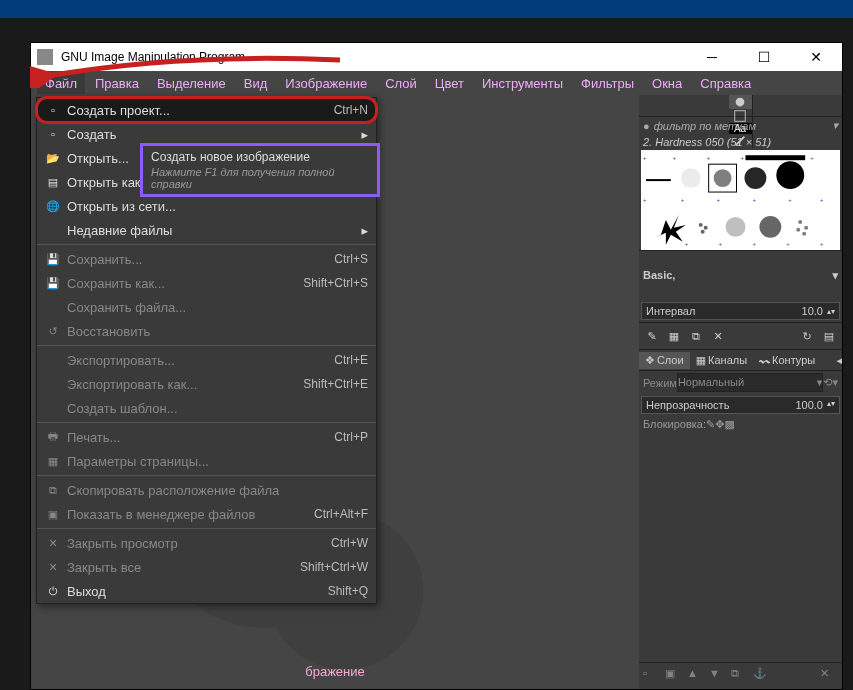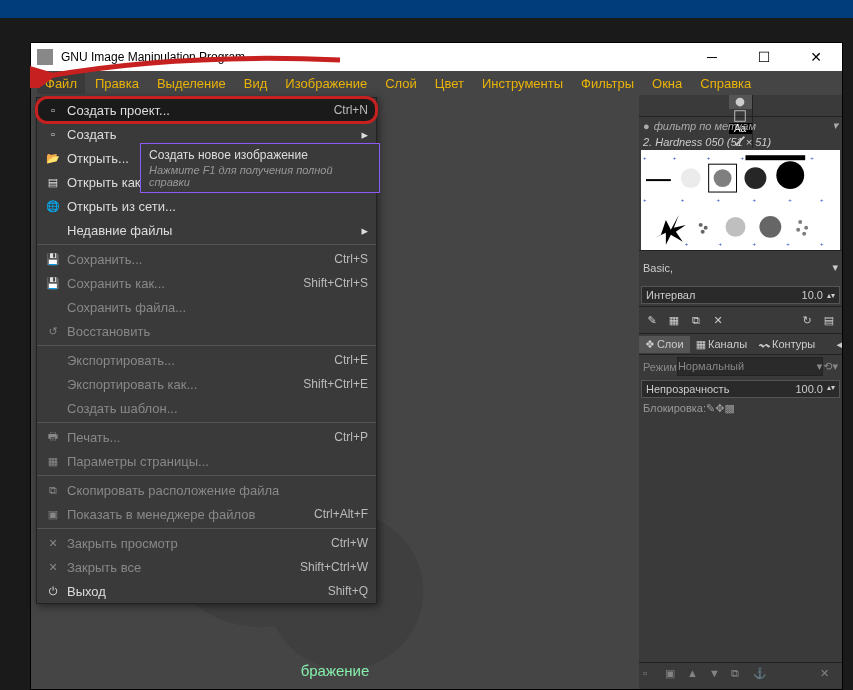--- a/index.html
+++ b/index.html
@@ -3,39 +3,39 @@
 <meta charset="utf-8">
 <style>
 * { margin: 0; padding: 0; box-sizing: border-box; font-family: "Segoe UI", Tahoma, sans-serif; }
 body { background: #1a1a1a; width: 853px; height: 690px; position: relative; overflow: hidden; }
 .window { position: absolute; left: 30px; top: 42px; right: 10px; bottom: 0; background: #454545; border: 1px solid #000; }
 .titlebar { height: 28px; background: #fff; display: flex; align-items: center; padding: 0 6px; }
 .titlebar .app-icon { width: 16px; height: 16px; margin-right: 8px; background: #888; }
 .titlebar .title { flex: 1; font-size: 12px; color: #000; }
 .titlebar .win-btns { display: flex; gap: 12px; }
 .titlebar .win-btn { width: 40px; height: 28px; display: flex; align-items: center; justify-content: center; font-size: 14px; color: #000; cursor: pointer; }
-.menubar { height: 24px; background: #454545; display: flex; align-items: center; padding: 0 6px; font-size: 13px; color: #eab308; gap: 2px; }
+.menubar { height: 24px; background: #454545; display: flex; align-items: center; padding: 0 6px; font-size: 13px; color: #f0abfc; gap: 2px; }
 .menubar .menu-item { padding: 3px 8px; cursor: pointer; }
 .menubar .menu-item.active { background: #3a3a3a; }
 .workspace { position: absolute; top: 52px; left: 0; right: 0; bottom: 0; display: flex; }
 .canvas-area { flex: 1; background: #454545; position: relative; display:flex; align-items:flex-end; justify-content:center; }
-.canvas-hint { color: #86efac; font-size: 15px; margin-bottom: 10px;}
+.canvas-hint { color: #f9a8d4; font-size: 13px; margin-bottom: 10px;}
 .right-dock { width: 203px; background: #3a3a3a; display: flex; flex-direction: column; font-size: 11px; color: #ccc; }
 .dock-tabs { display: flex; height: 22px; align-items: center; border-bottom: 1px solid #222; flex-direction: column; }
 .dock-tab { width: 24px; height: 22px; display: flex; align-items: center; justify-content: center; border-right: 1px solid #222; }
 .dock-tab.active { background: #555; }
 .dock-tab.aa { background:#000; color:#fff; font-size:10px; font-family:serif;}
 .dock-tab svg { width:14px; height:14px; }
 .dock-tabs .spacer { flex:1; }
 .dock-tabs .arrow { width:16px; text-align:center; }
 .filter-row { padding: 2px 4px; font-style: italic; color: #aaa; display:flex; align-items:center; gap:4px;}
 .brush-label { padding: 2px 4px; font-style: italic; color: #ccc; }
 .brush-grid { background: #fff; height: 100px; margin: 0 2px; position: relative; }
 .brush-grid svg { width:100%; height:100%; }
-.basic-row { display:flex; align-items:flex-end; padding:10px 4px; border-top:1px solid #222;}
+.basic-row { display:flex; align-items:flex-start; padding:18px 4px; border-top:1px solid #222;font-weight:bold;}
 .basic-row .label{flex:1;}
 .interval-row { display:flex; align-items:center; padding:2px 4px; background:#2a2a2a; border:1px solid #555; margin:2px;}
 .interval-row .label{flex:1;}
 .icon-strip { display:flex; gap:4px; padding:4px; border-top:1px solid #222;}
 .icon-strip .ico { width:18px; height:18px; display:flex; align-items:center; justify-content:center; color:#ccc;}
 .layer-tabs { display:flex; align-items:center; height:22px; font-size:11px; border-top:1px solid #222; border-bottom:1px solid #222;}
 .layer-tabs .ltab{ padding:2px 6px; display:flex; align-items:center; gap:2px;}
 .layer-tabs .ltab.active{background:#555;}
 .mode-row{display:flex; align-items:center; padding:2px 4px; color:#888;}
 .mode-row .sel{flex:1; background:#2a2a2a; padding:2px 0; border:1px solid #222; display:flex; justify-content:space-between;}
@@ -51,21 +51,21 @@
 .dropdown .mi { display:flex; align-items:center; height:24px; padding:0 8px 0 6px; cursor:pointer;}
 .dropdown .mi.disabled{color:#888;}
 .dropdown .mi .mi-icon{width:20px; display:flex; align-items:center; justify-content:center; font-size:11px;}
 .dropdown .mi .mi-label{flex:1; padding-left:4px;}
 .dropdown .mi .mi-shortcut{color:#bbb; font-size:12px;}
 .dropdown .mi .mi-arrow{width:12px; text-align:right;}
 .dropdown .sep{height:1px; background:#555; margin:2px 0;}
 .dropdown .mi.highlighted{ background:#1a1a1a; outline:3px solid #c62020; outline-offset:-1px; border-radius:10px;}
 
 
-.tooltip{position:absolute; left:140px; top:143px; width:240px; background:#3a3a3a; border:1px solid #8b5cf6; padding:4px 8px; z-index:60; font-size:12px; color:#ddd;}
+.tooltip{position:absolute; left:140px; top:143px; width:240px; background:#3a3a3a; border:3px solid #8b5cf6; padding:4px 8px; z-index:60; font-size:12px; color:#ddd;}
 .tooltip .tt-title{font-size:12px; margin-bottom:2px;}
 .tooltip .tt-hint{font-style:italic; color:#999; font-size:11px;}
 
 
 .red-arrow{position:absolute; left:30px; top:48px; z-index:70; width:320px; height:40px; pointer-events:none;}
 
 
 .bg-wilber{position:absolute; right:210px; bottom:0; width:280px; height:280px; opacity:0.08; pointer-events:none;}
 .bg-wilber svg{width:100%; height:100%;}
 

